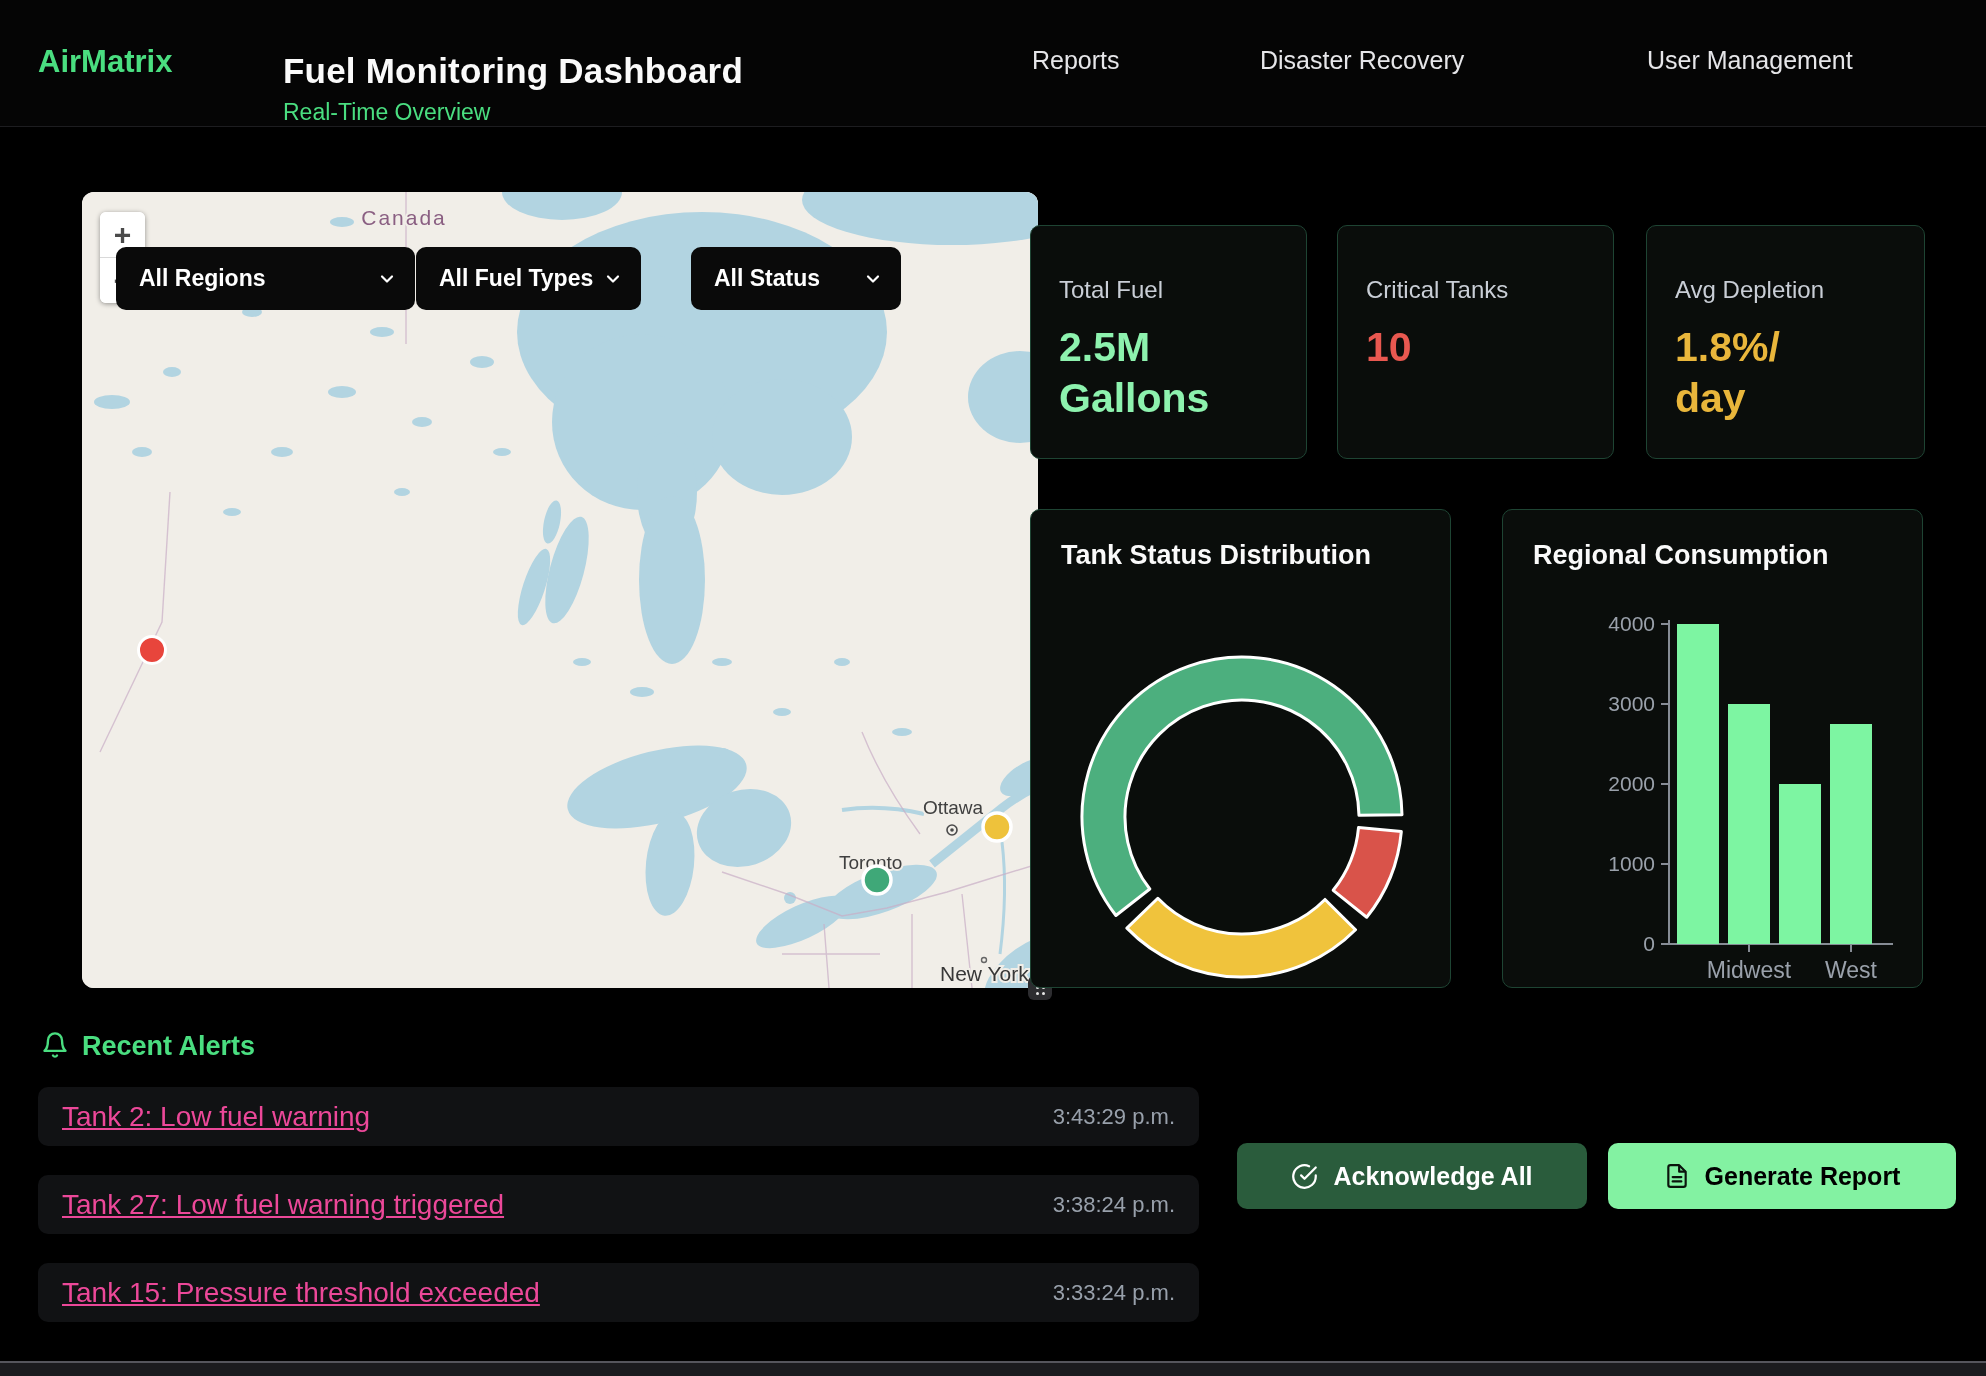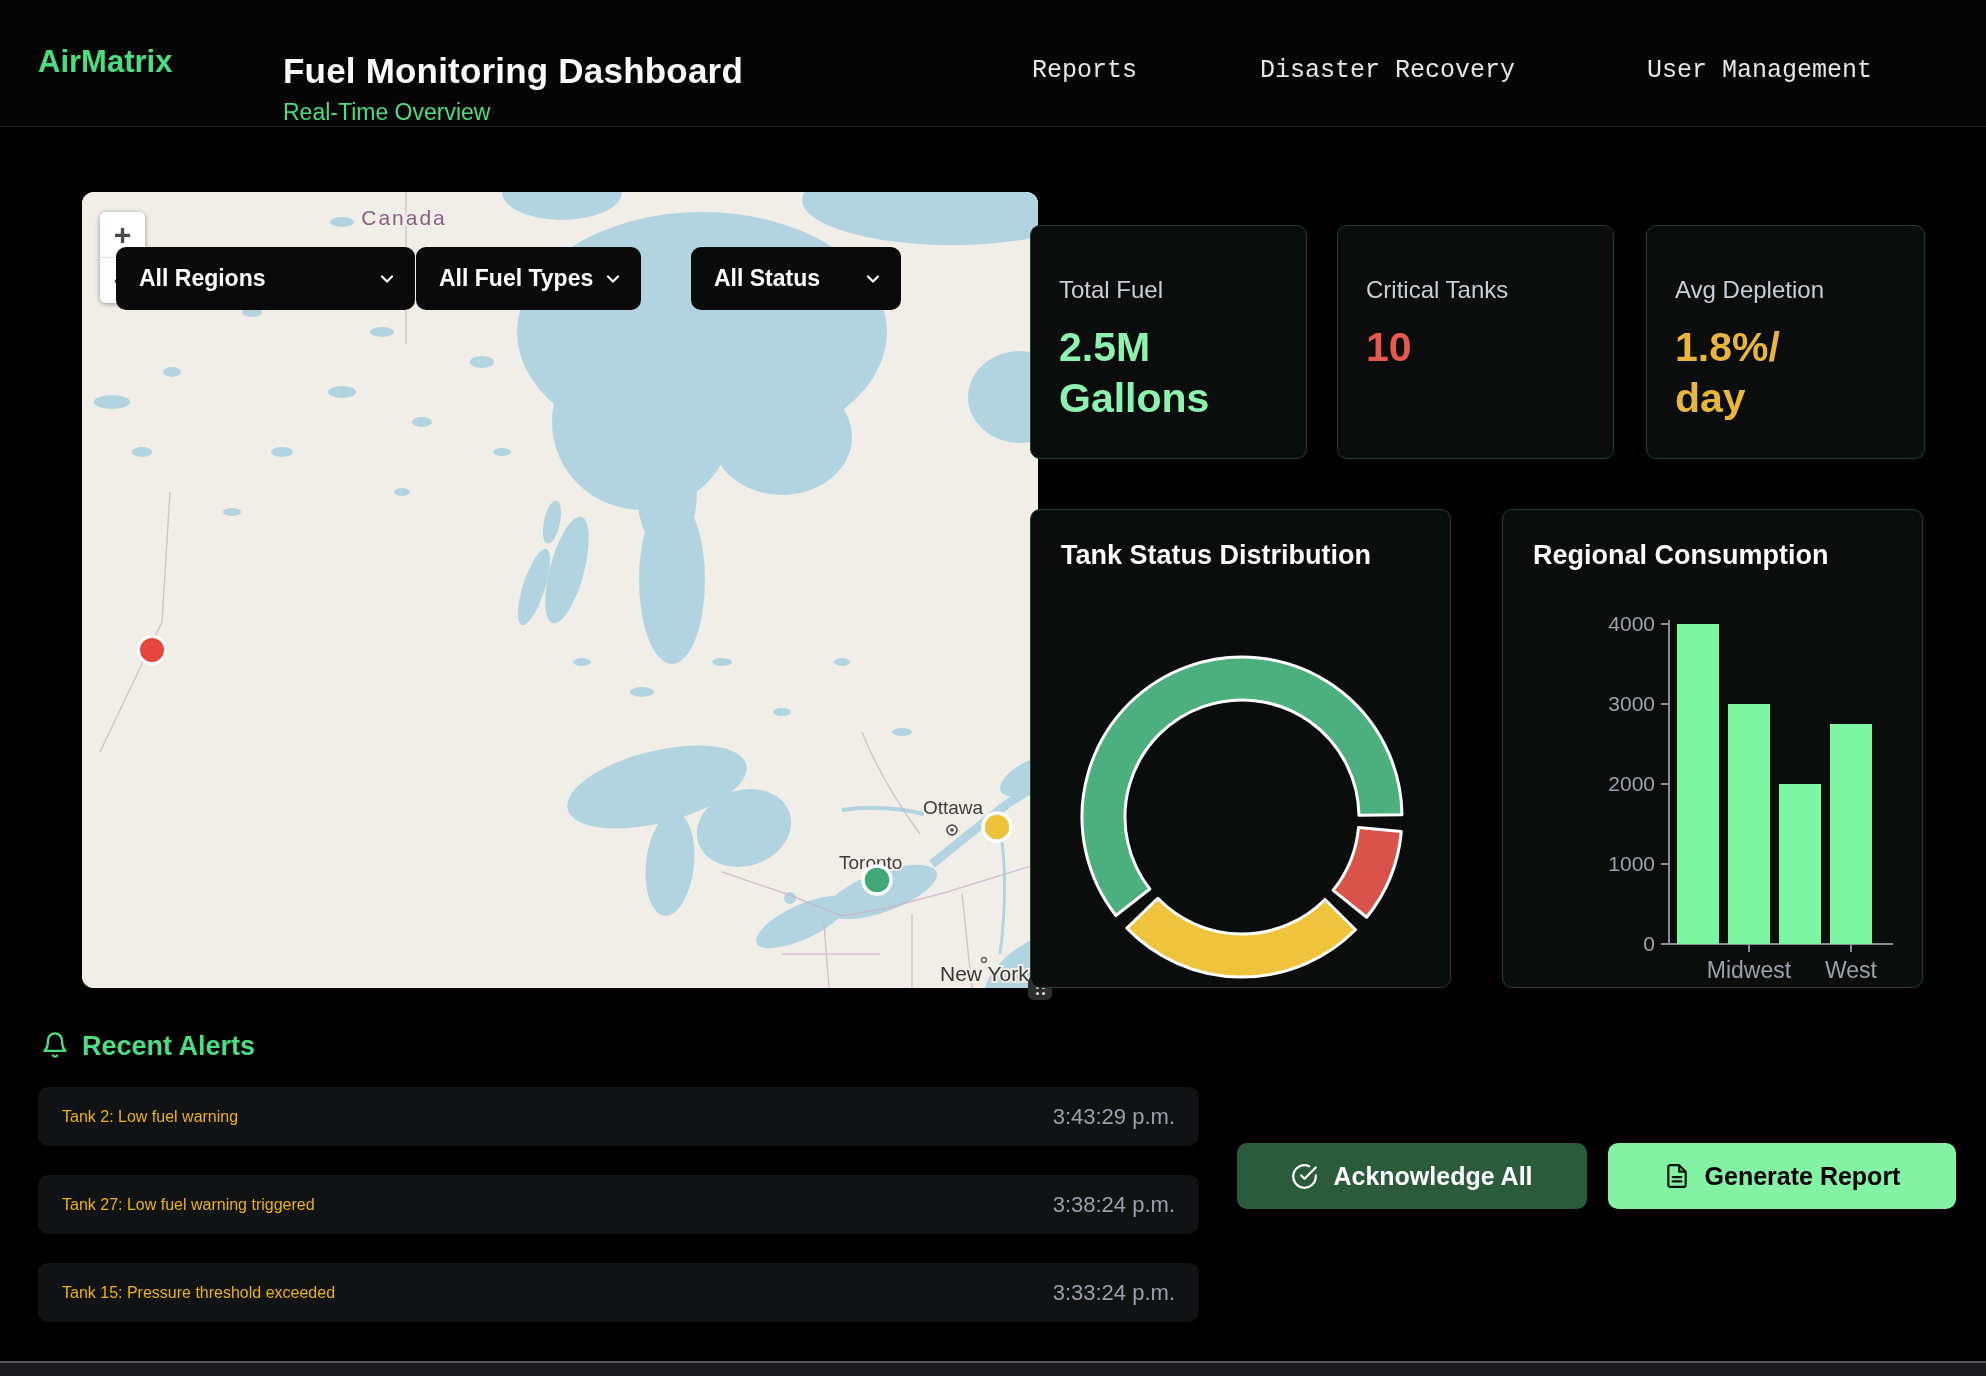--- a/index.html
+++ b/index.html
@@ -9,21 +9,21 @@
     font-family:"Liberation Sans","DejaVu Sans",sans-serif; color:#f4f4f5;
   }
 
   
   .header { position:absolute; left:0; top:0; width:1986px; height:127px;
             background:#050505; border-bottom:1px solid #1d1d20; }
   .brand { position:absolute; left:38px; top:44px; font-size:31px; font-weight:700; color:#4ade80; }
   .title-block { position:absolute; left:283px; top:18px;margin-top:33px; }
   .page-title { font-size:35px; font-weight:700; color:#fafafa; letter-spacing:.2px; }
   .page-subtitle { margin-top:8px; font-size:23px; font-weight:500; color:#4ade80; }
-  .nav-item { position:absolute; top:56px; font-size:25px; color:#e6e6e9; cursor:pointer; background:none; border:none; font-family:Liberation Mono, monospace; }
+  .nav-item { position:absolute; top:46px; font-size:25px; color:#e6e6e9; cursor:pointer; background:none; border:none; font-family:Liberation Sans, sans-serif; }
 
   
   .map-wrap { position:absolute; left:38px; top:192px; width:956px; height:796px;margin-left:44px; }
   .map-clip { position:absolute; inset:0; border-radius:12px; overflow:hidden; background:#f1eee8; }
   .map-svg { display:block; width:956px; height:796px; }
   .zoom-ctl { position:absolute; left:18px; top:20px; width:45px; height:91px; background:#fff;
               border-radius:6px; box-shadow:0 1px 5px rgba(0,0,0,.4); overflow:hidden; }
   .zoom-btn { width:45px; height:45px; border:none; background:#fff; color:#4a4a4a;
               font-size:30px; font-weight:700; line-height:45px; text-align:center; cursor:pointer; font-family:inherit; }
   .zoom-divider { height:1px; background:#d9d9d9; }
@@ -45,21 +45,21 @@
   .panel { position:absolute; top:509px; width:421px; height:479px; background:#0a0d0b;
            border:1px solid #1e4433; border-radius:10px; }
   .panel-title { position:absolute; left:30px; top:30px; font-size:27px; font-weight:700; color:#fafafa; }
 
   
   .alerts-title { position:absolute; left:82px; top:1031px; font-size:27px; font-weight:700; color:#4ade80; }
   .bell { position:absolute; left:41px; top:1030px; }
   .alert-row { position:absolute; left:38px; width:1161px; height:59px; background:#111214;
                border-radius:10px; display:flex; align-items:center; justify-content:space-between;
                padding:0 24px; cursor:pointer; }
-  .alert-msg { font-size:16px; color:#eab308; }
+  .alert-msg { font-size:28px; color:#ec4899;text-decoration:underline; }
   .alert-time { font-size:22px; color:#98a0ab; }
 
   
   .btn { position:absolute; top:1143px; height:66px; border:none; border-radius:10px;
          display:flex; align-items:center; justify-content:center; gap:15px;
          font-size:25px; font-weight:700; cursor:pointer; font-family:inherit; }
   .btn-ack { left:1237px; width:350px; background:#2a5c3c; color:#fff; }
   .btn-gen { left:1608px; width:348px; background:#83f2a2; color:#000000; }
 
   

